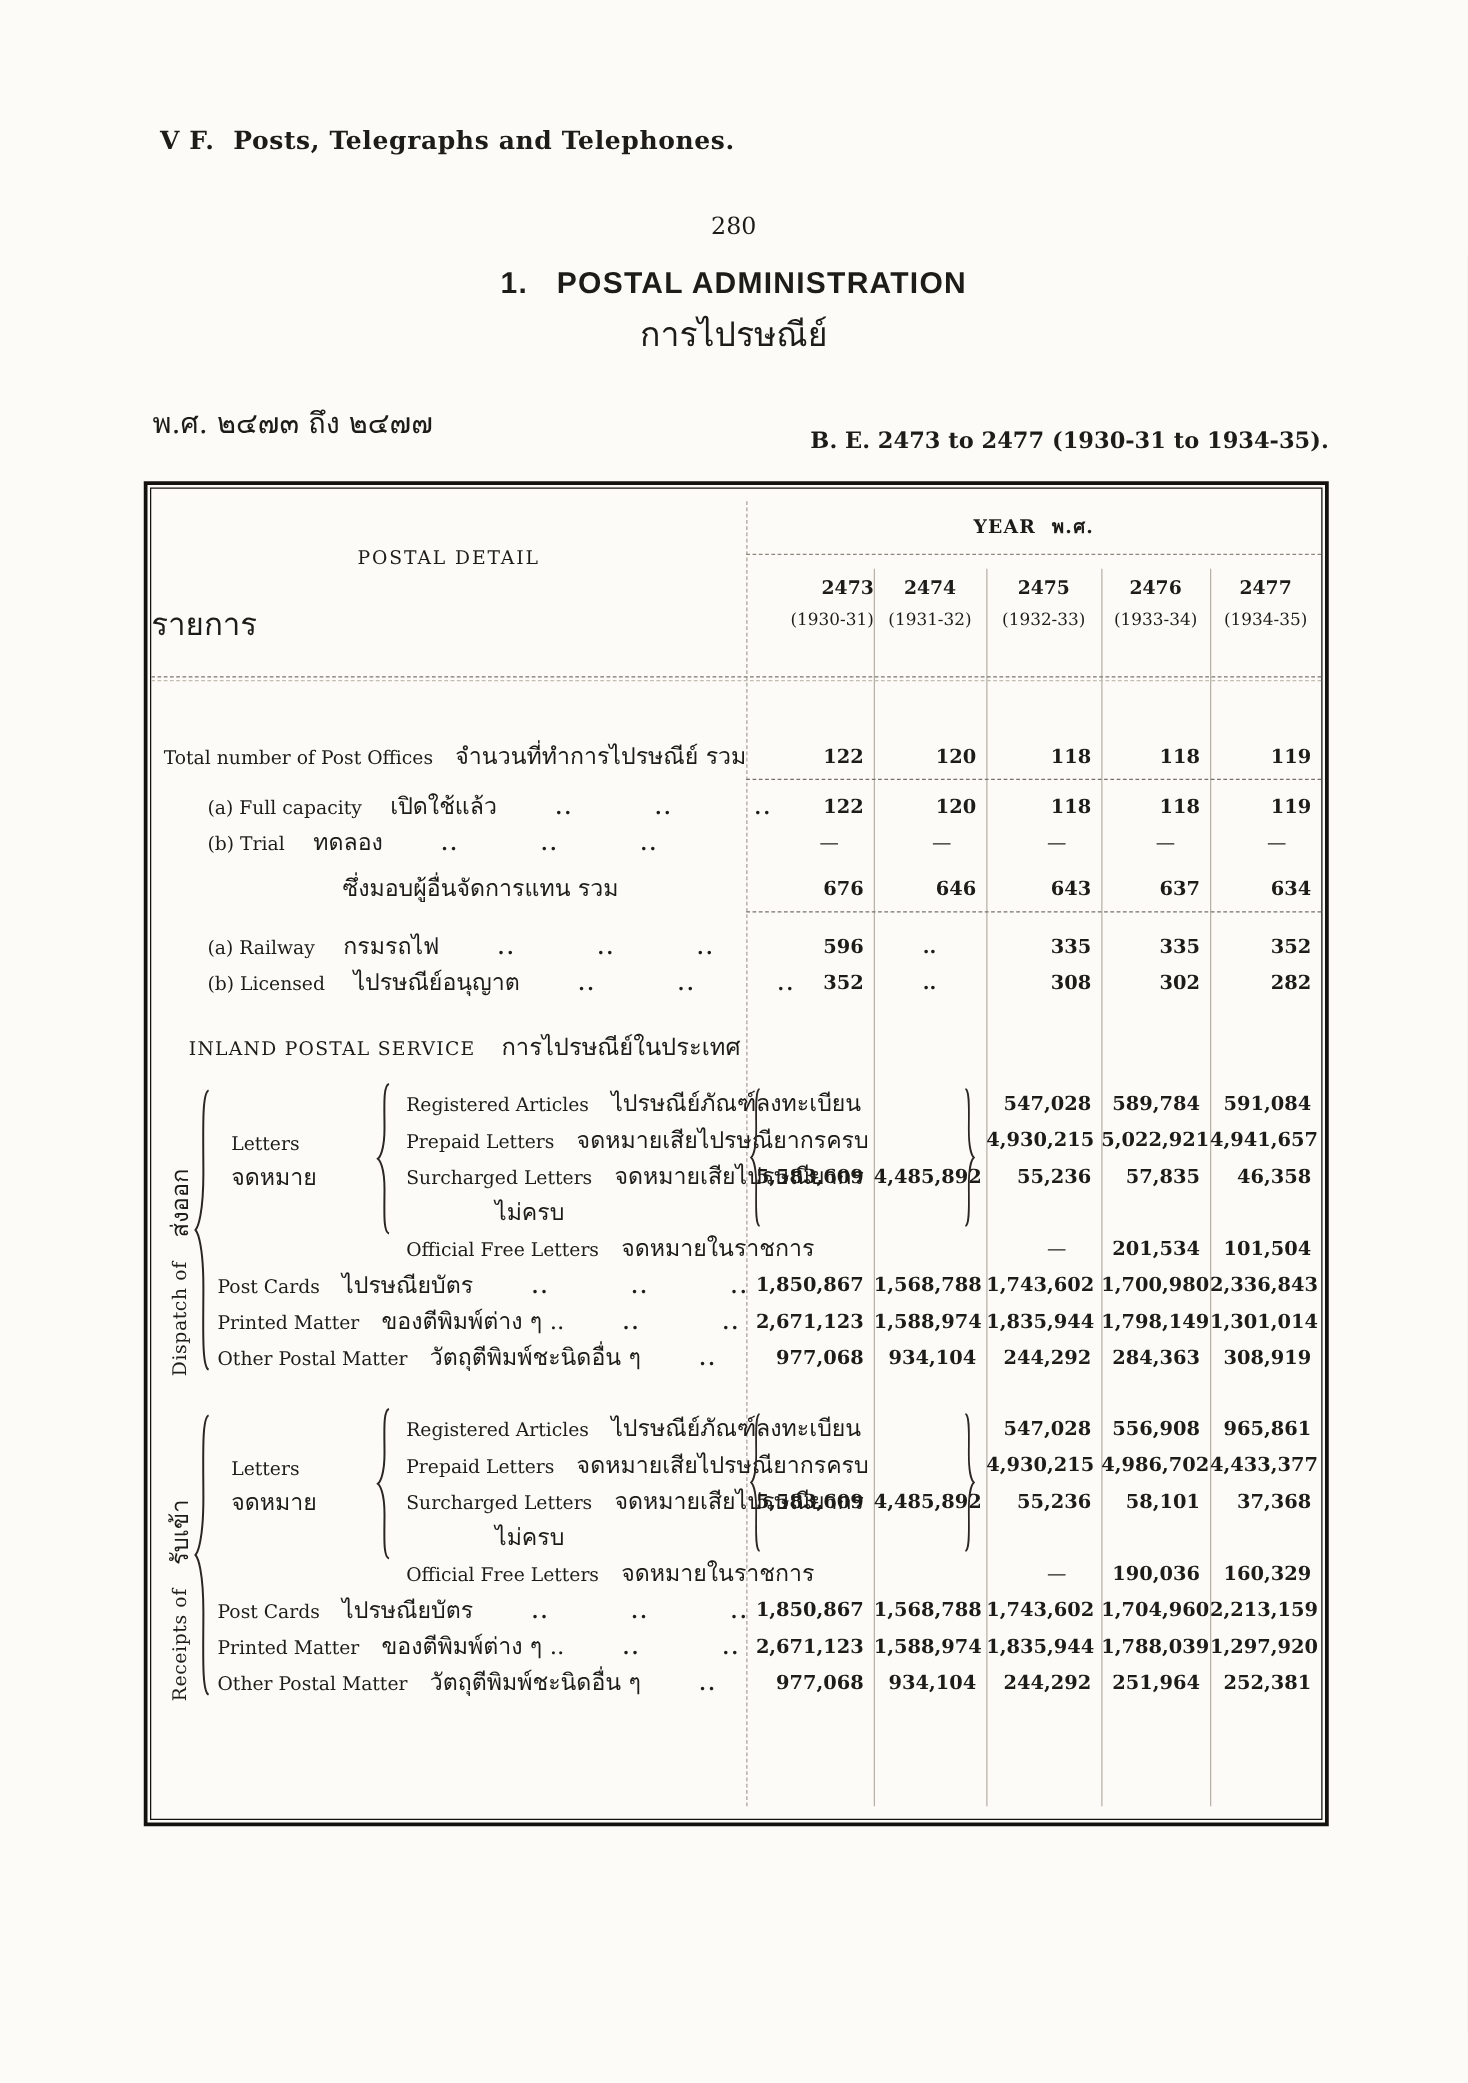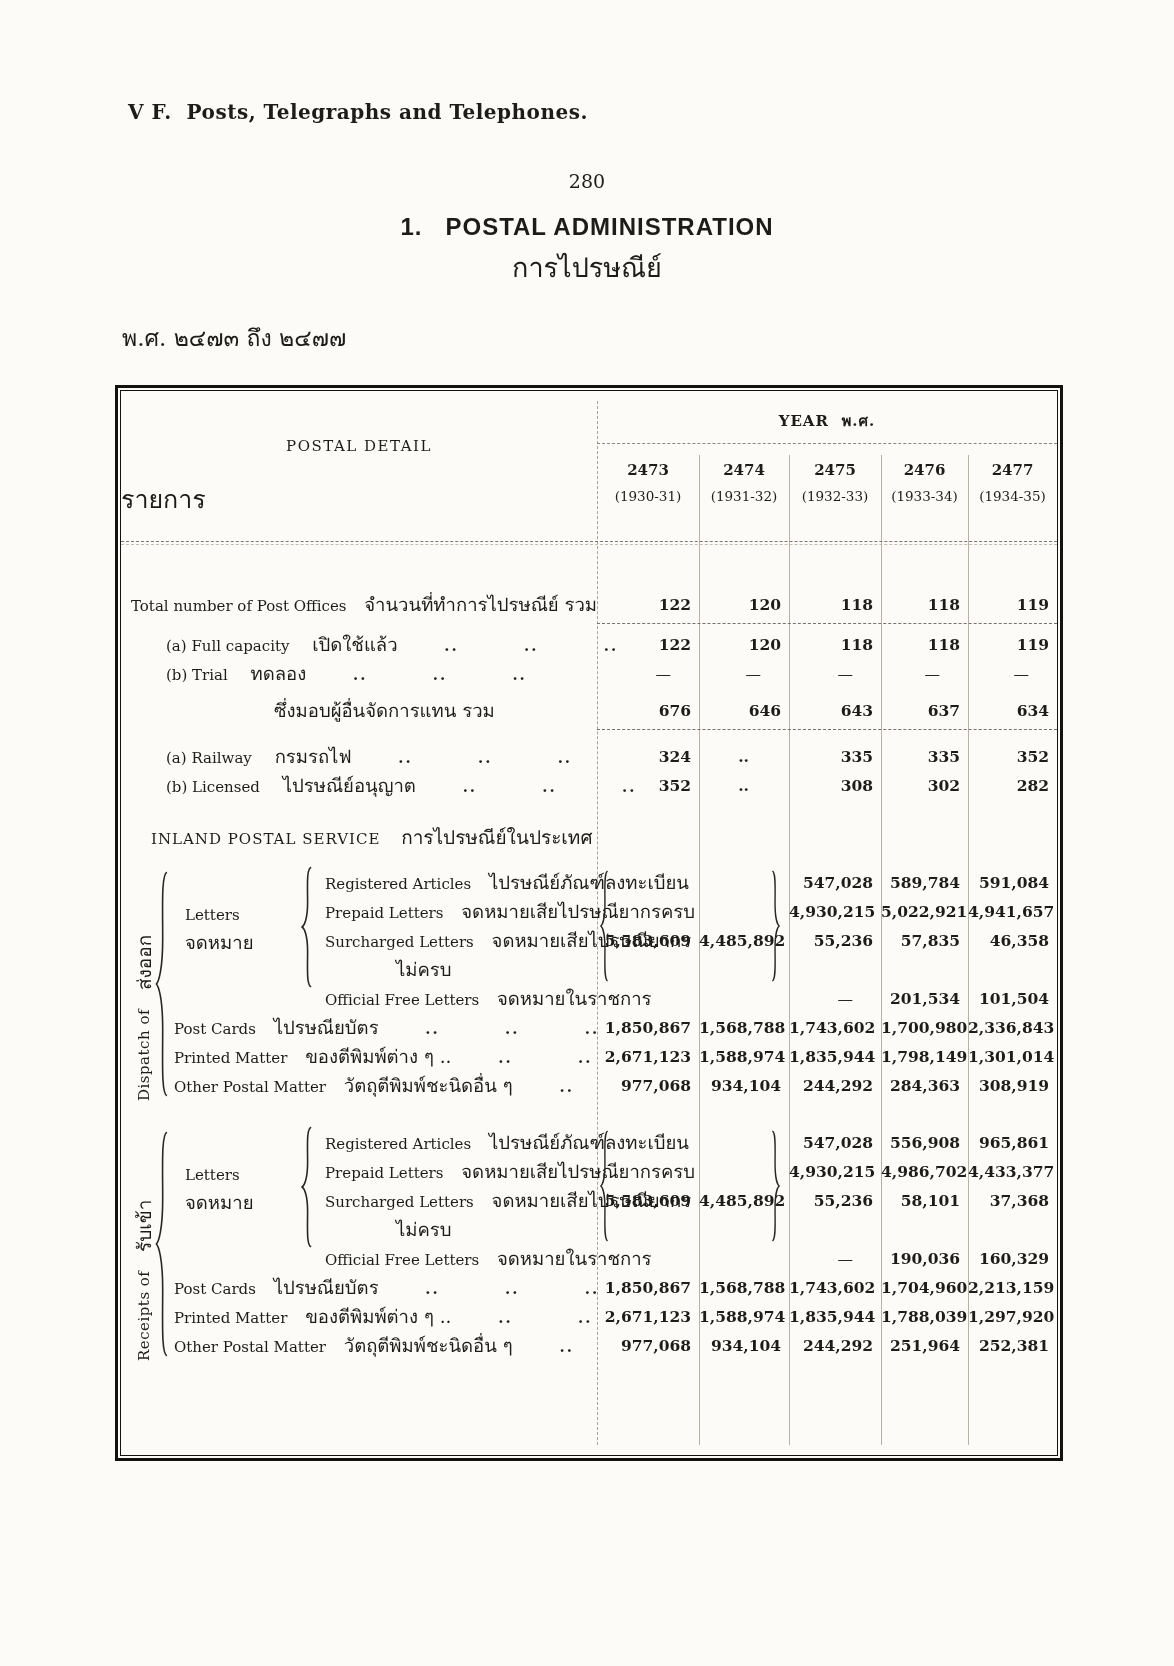--- a/index.html
+++ b/index.html
@@ -30,21 +30,21 @@
   .thead{position:relative; height:150px; border-bottom:1px dashed #7c766c;}
   .thead::after{content:""; position:absolute; left:0; right:0; bottom:-4px; border-bottom:1px dashed #c2bcb1;}
   .pd-en{position:absolute; left:0; width:476px; top:46px; text-align:center; font-size:15px; letter-spacing:1.5px;}
   .pd-th{position:absolute; left:0; width:476px; top:88px; text-align:left; font-size:25px;}
   .yr-head{position:absolute; left:476px; right:0; top:18px; text-align:center; font-size:15px; letter-spacing:1px; font-weight:bold; white-space:pre;}
   .yr-rule{position:absolute; left:476px; right:0; top:52px; border-top:1px dashed #8d877c;}
   .yr-cols{position:absolute; left:476px; right:0; top:70px; display:flex;}
   .yr-col{box-sizing:border-box; text-align:center;}
   .yr-col .be{font-size:15px; font-weight:bold;}
   .yr-col .ad{font-size:13.5px; margin-top:9px;}
-  .w1{width:102px;} .w2{width:90px;} .w3{width:92px;} .w4{width:87px;} .w5{width:89px;}
+  .w1{width:102px;text-align:right;} .w2{width:90px;} .w3{width:92px;} .w4{width:87px;} .w5{width:89px;}
 
   
   .tbody{position:relative; font-size:15px;}
   .row{display:flex; align-items:center; min-height:29px;}
   .row.h28{min-height:28px;}
   .lab{width:476px; box-sizing:border-box; flex:none; white-space:nowrap;}
   .c{box-sizing:border-box; flex:none; text-align:right; padding-right:8px; font-weight:bold; font-size:15.5px; white-space:nowrap;}
   .c.c1{width:102px;} .c.c2{width:90px;} .c.c3{width:92px;} .c.c4{width:87px;} .c.c5{width:89px;}
   .c.dash{padding-right:28px; font-weight:normal;}
   .c.ditto{padding-right:40px;}
@@ -83,20 +83,21 @@
 </head>
 <body>
 
 <div class="page">
 
   <div class="doc-header">V F.  Posts, Telegraphs and Telephones.</div>
   <div class="page-number">280</div>
   <div class="doc-title">1.   POSTAL ADMINISTRATION</div>
   <div class="doc-title-th">การไปรษณีย์</div>
   <div class="period-th">พ.ศ. ๒๔๗๓ ถึง ๒๔๗๗</div>
+  <div class="period-en">B. E. 2473 to 2477 (1930-31 to 1934-35).</div>
 
   <div class="tbox">
     <div class="tbox-inner">
 
       <div class="vsep lab-sep x-lab"></div>
       <div class="vsep x-1"></div>
       <div class="vsep x-2"></div>
       <div class="vsep x-3"></div>
       <div class="vsep x-4"></div>
 
@@ -185,21 +186,21 @@
         </div>
         <div class="rule-vals"></div>
         <div class="sp6"></div>
 
         <div class="row h28">
           <div class="lab ind-sub">
             <span class="len">(a) Railway</span>
             <span class="lth">กรมรถไฟ</span>
             <span class="dots">.. .. ..</span>
           </div>
-          <div class="c c1">324</div>
+          <div class="c c1">596</div>
           <div class="c c2 ditto">..</div>
           <div class="c c3">335</div>
           <div class="c c4">335</div>
           <div class="c c5">352</div>
         </div>
 
         <div class="row h28">
           <div class="lab ind-sub">
             <span class="len">(b) Licensed</span>
             <span class="lth">ไปรษณีย์อนุญาต</span>

